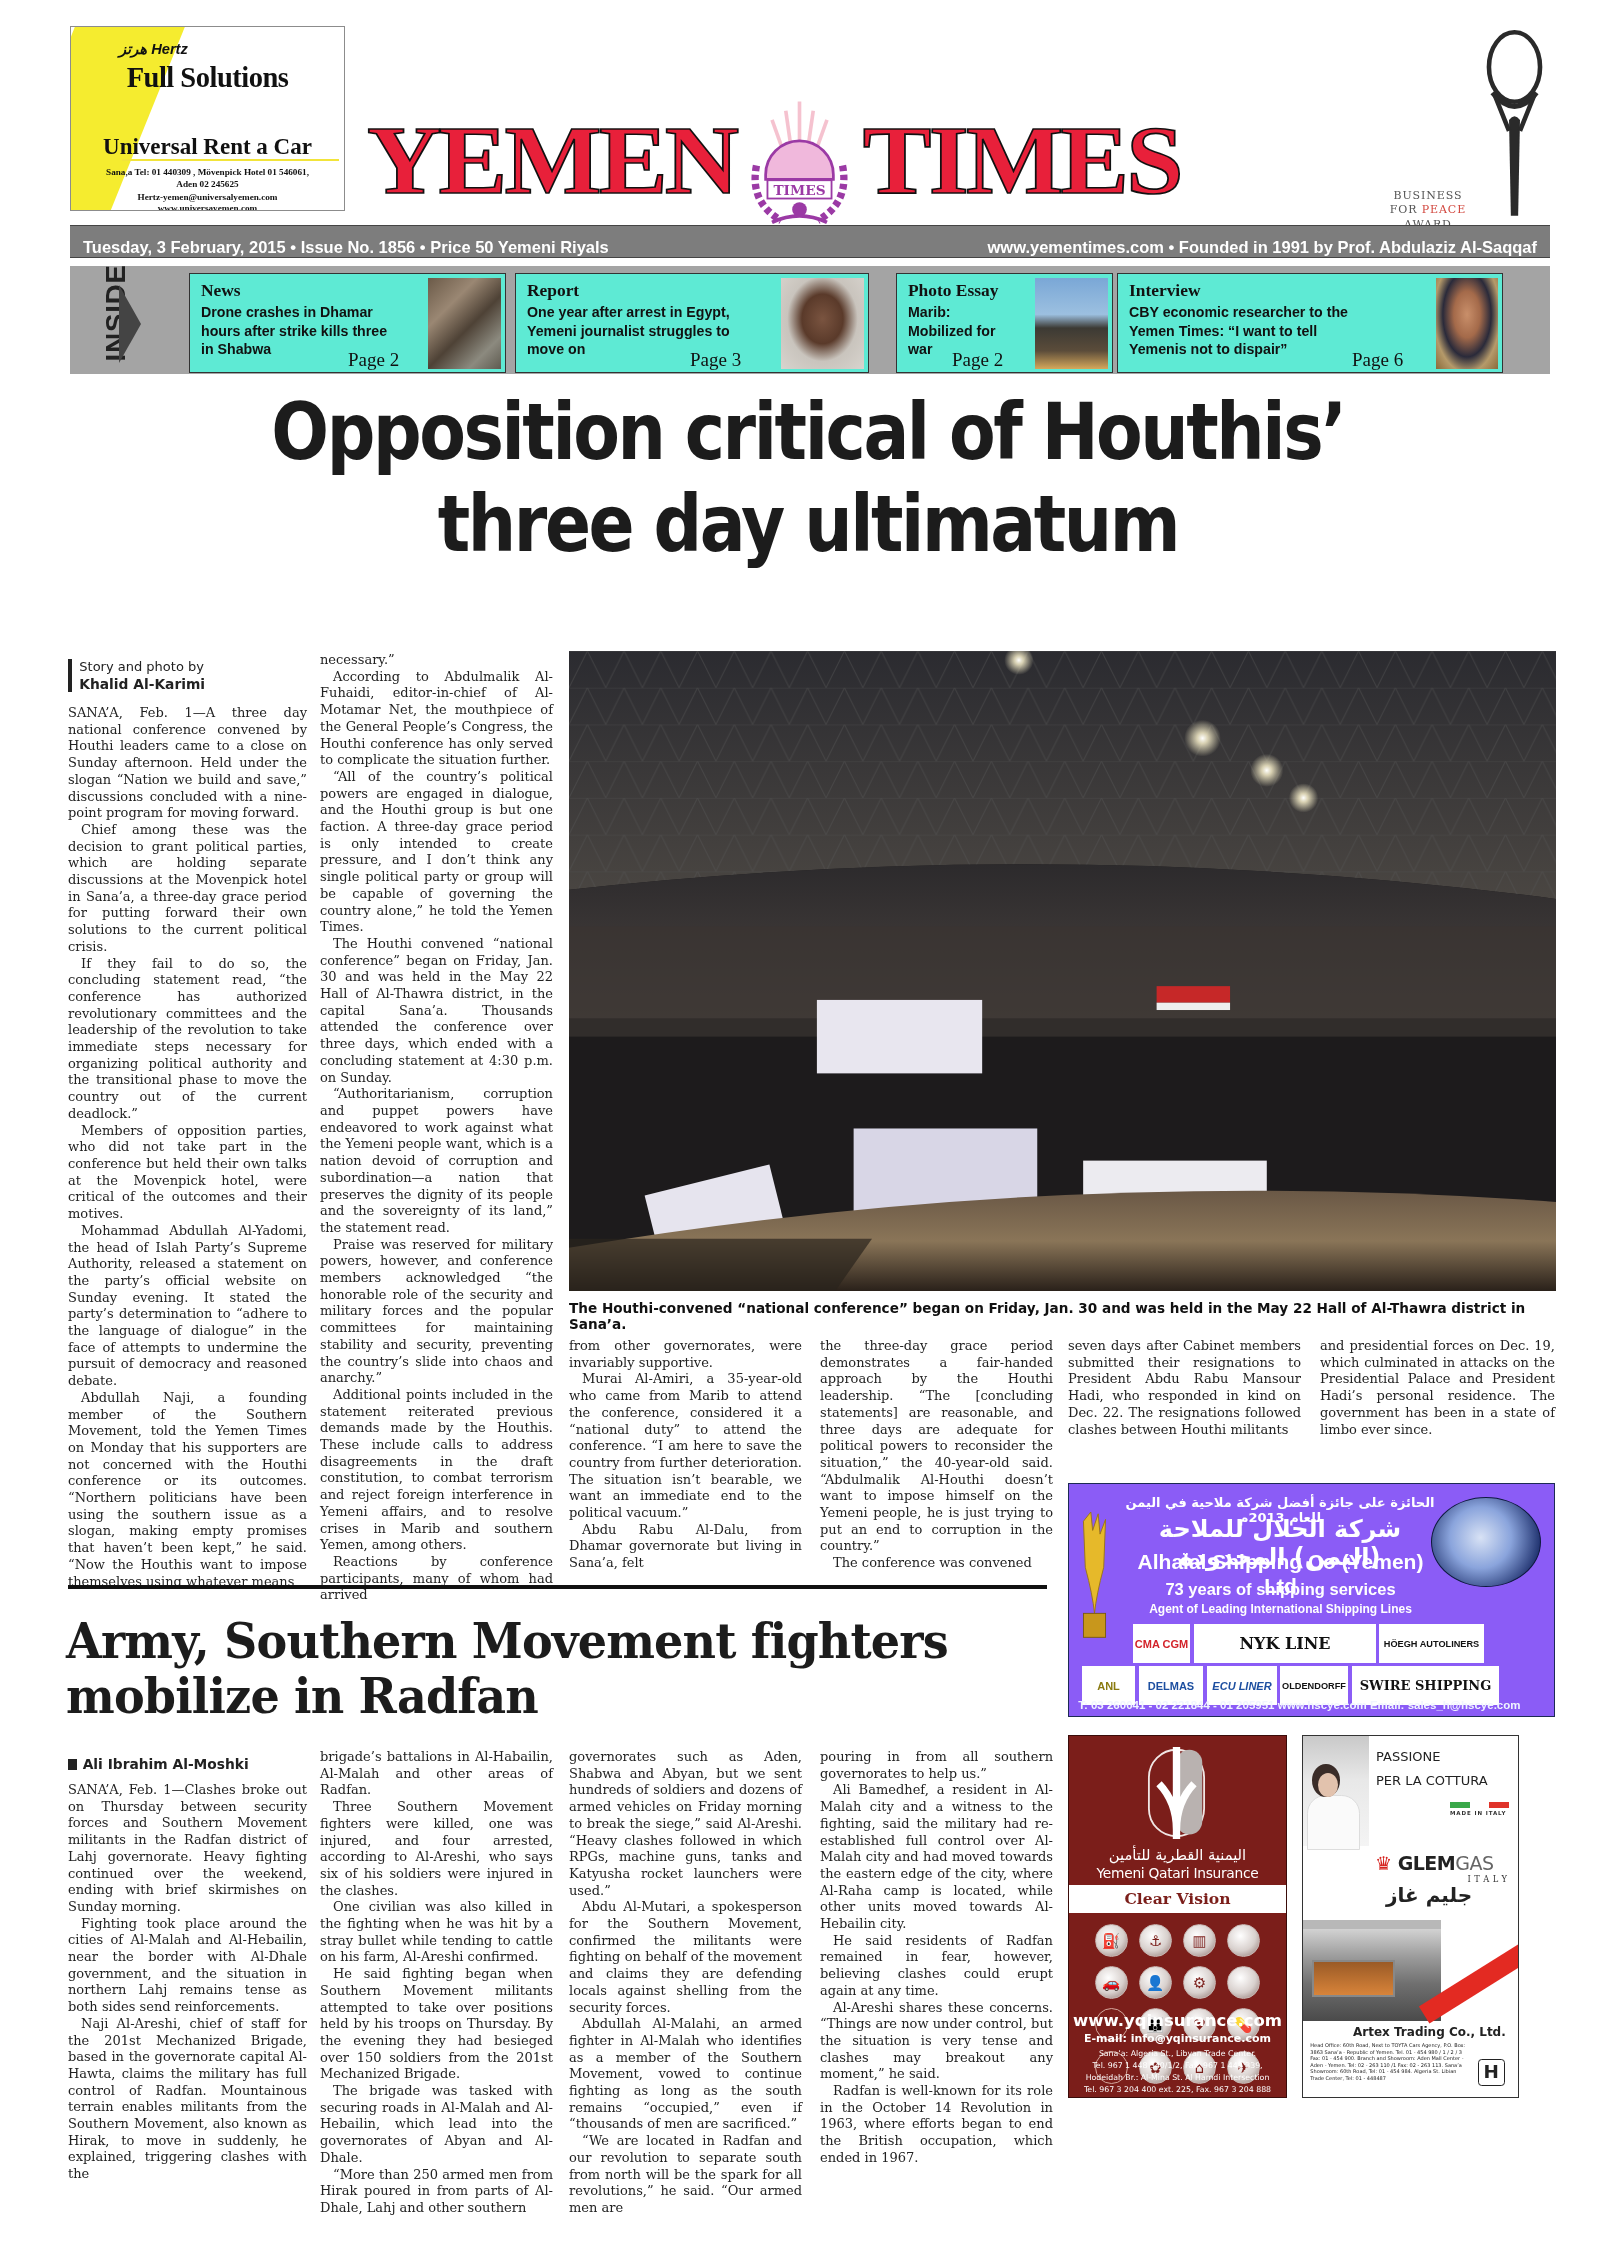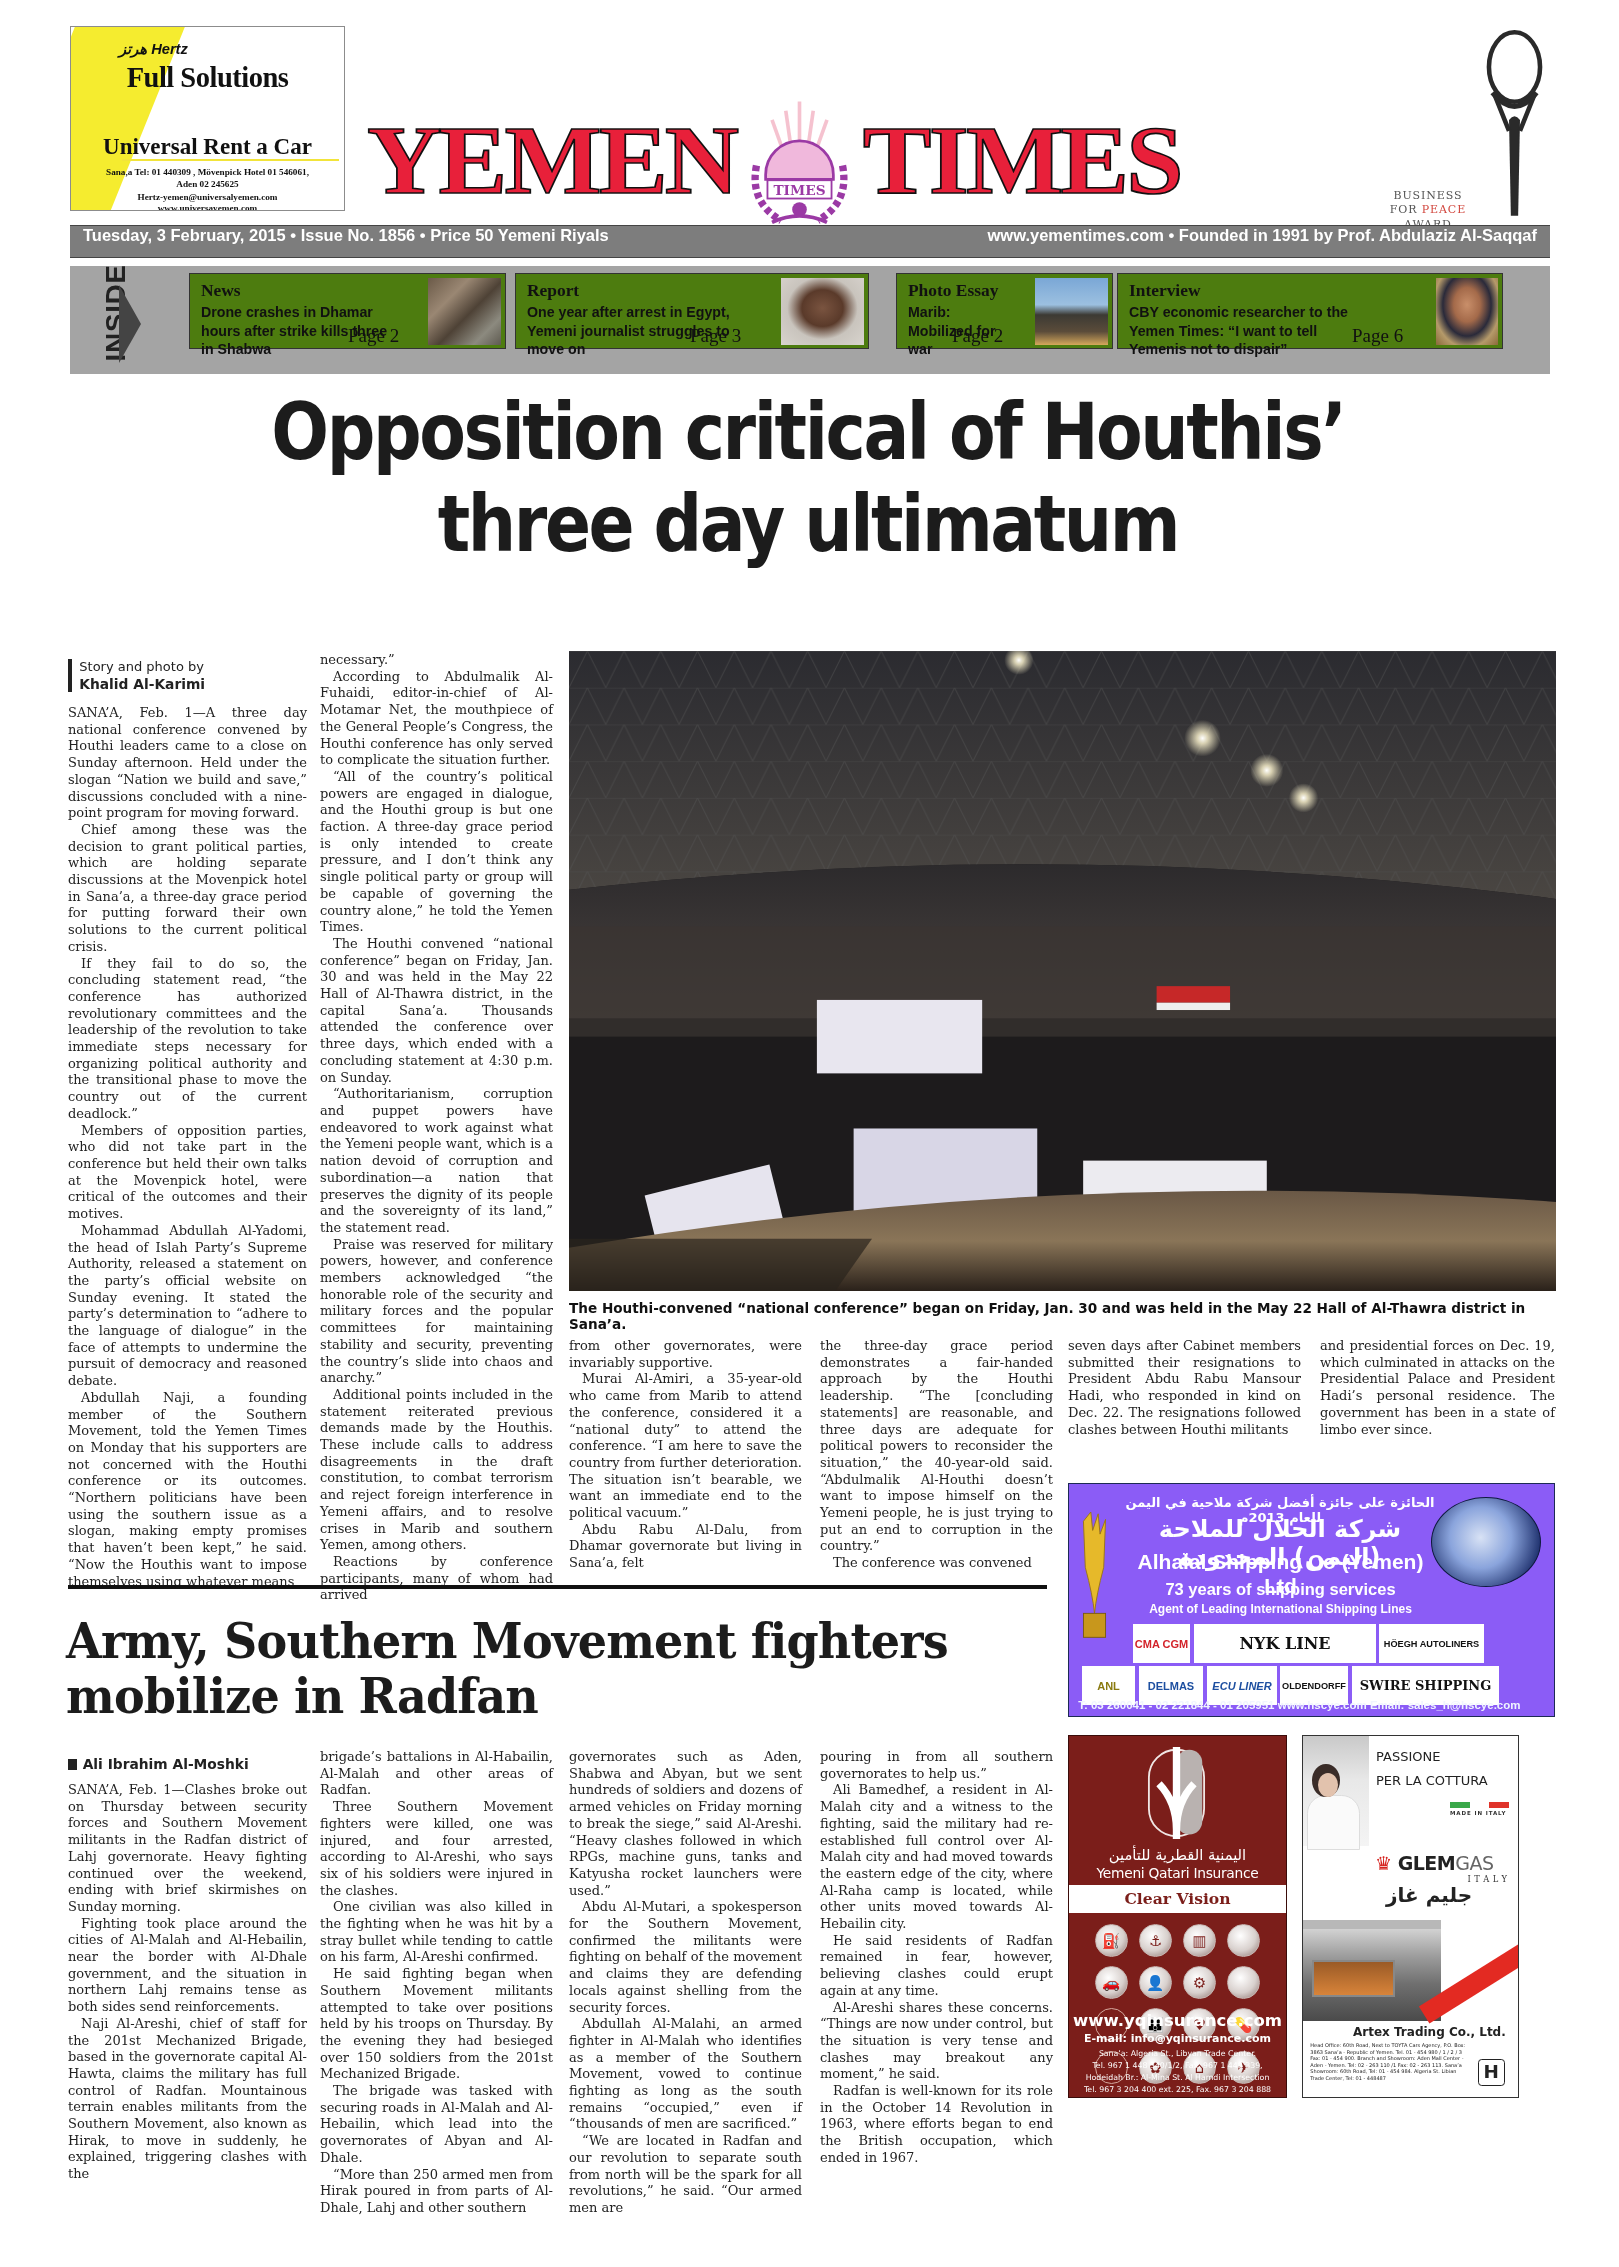--- a/index.html
+++ b/index.html
@@ -16,28 +16,28 @@
   .hertz-ad .line { position: absolute; left: 0; width: 100%; text-align: center; font: bold 9.2px "Liberation Serif", serif; color: #111; }
 
   .logo { position: absolute; left: 367px; top: 101px; height: 119px; display: flex; align-items: center; }
   .logo .word { font: bold 103px "Liberation Serif", serif; color: #e8203a; -webkit-text-stroke: 1.8px #111; letter-spacing: -2.8px; line-height: 1; transform: scaleY(0.95); }
   .emblem { width: 119px; height: 138px; margin: 0 3.7px; position: relative; }
 
   .award { position: absolute; left: 1359px; top: 27.5px; width: 220px; height: 193px; }
   .award .txt { position: absolute; left: 18.4px; top: 161px; width: 101px; text-align: center; font: 11px "DejaVu Serif", serif; letter-spacing: 0.9px; color: #555; line-height: 14.7px; }
   .award .peace { color: #d2473e; }
 
-  .dateline { position: absolute; left: 70px; top: 225px; width: 1480px; height: 33px; background: #7d7d7d; border-top: 1.8px solid #444; border-bottom: 1.8px solid #444; color: #fff; font: bold 16.5px "Liberation Sans", sans-serif; display: flex; align-items: flex-start; justify-content: space-between; padding: 0 13px; }
+  .dateline { position: absolute; left: 70px; top: 225px; width: 1480px; height: 33px; background: #7d7d7d; border-top: 1.8px solid #444; border-bottom: 1.8px solid #444; color: #fff; font: bold 16.5px "Liberation Sans", sans-serif; display: flex; align-items: flex-end; justify-content: space-between; padding: 0 13px; }
 
   
   .inside { position: absolute; left: 70px; top: 266px; width: 1480px; height: 108px; background: #a4a4a4; }
   .inside-tab { position: absolute; left: 9.2px; top: 13px; width: 59px; height: 84px; }
   .inside-label { position: absolute; left: -3.7px; top: 22px; width: 84px; transform: rotate(-90deg); transform-origin: 42px 18.4px; font: bold 27.5px "Liberation Sans", sans-serif; color: #222; letter-spacing: 0.9px; }
   .inside-arrow { position: absolute; left: 40px; top: 5.5px; width: 0; height: 0; border-top: 39px solid transparent; border-bottom: 39px solid transparent; border-left: 22px solid #444; }
-  .teaser { position: absolute; top: 7.3px; height: 76px; background: #4d7c0f; border: 1.8px solid #333; }
+  .teaser { position: absolute; top: 7.3px; height: 100px; background: #5eead4; border: 1.8px solid #333; }
   .teaser .sec { position: absolute; left: 11px; top: 5.5px; font: bold 17.4px "Liberation Serif", serif; color: #111; }
   .teaser .hed { position: absolute; left: 11px; top: 29px; font: bold 14.2px "Liberation Sans", sans-serif; color: #111; line-height: 18.4px; }
   .teaser .pg { position: absolute; bottom: 1.8px; font: 19px "Liberation Serif", serif; color: #111; margin-top: 26px; }
   .teaser .thumb { position: absolute; right: 3.7px; top: 3.7px; bottom: 3.7px; }
 
   
   .main-headline { position: absolute; left: 55px; top: 386px; width: 1506px; text-align: center; font: bold 79px "DejaVu Sans", sans-serif; color: #1c1c1c; line-height: 92px; letter-spacing: -2.8px; transform: scaleX(0.86); transform-origin: center top; }
 
   
   .col { position: absolute; font: 13px "DejaVu Serif", serif; line-height: 16.7px; text-align: justify; color: #222; hyphens: auto; }

